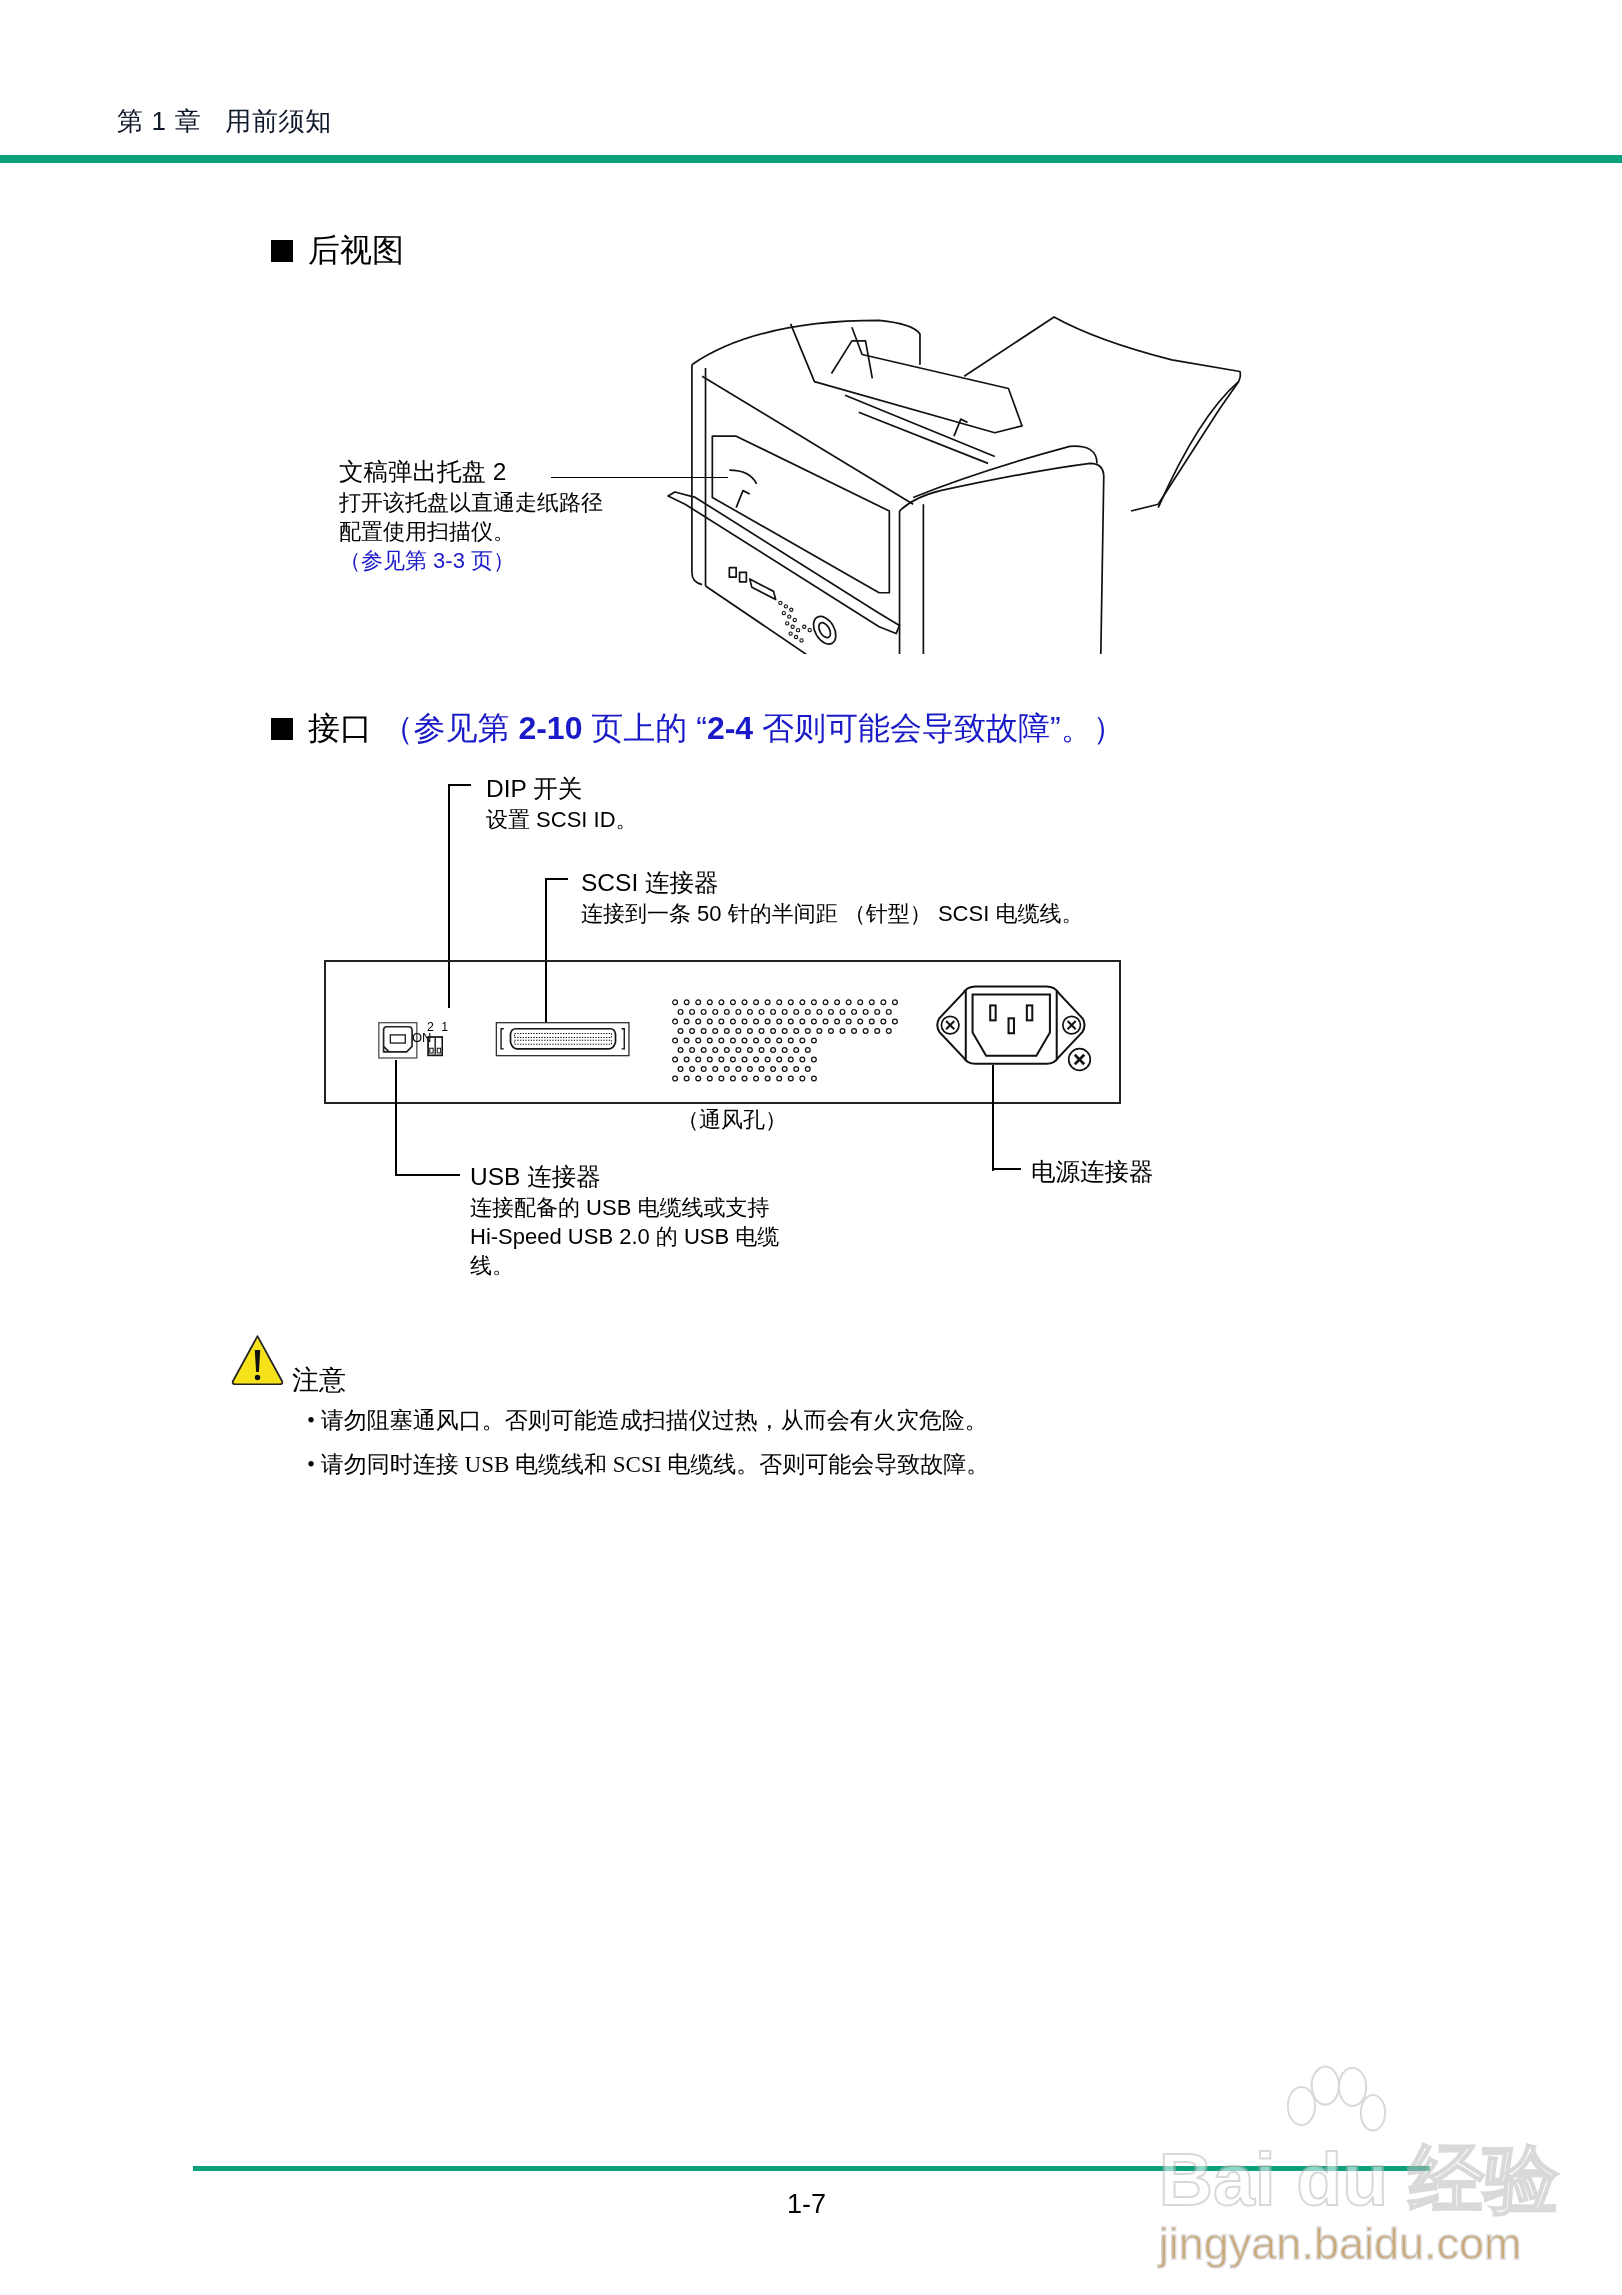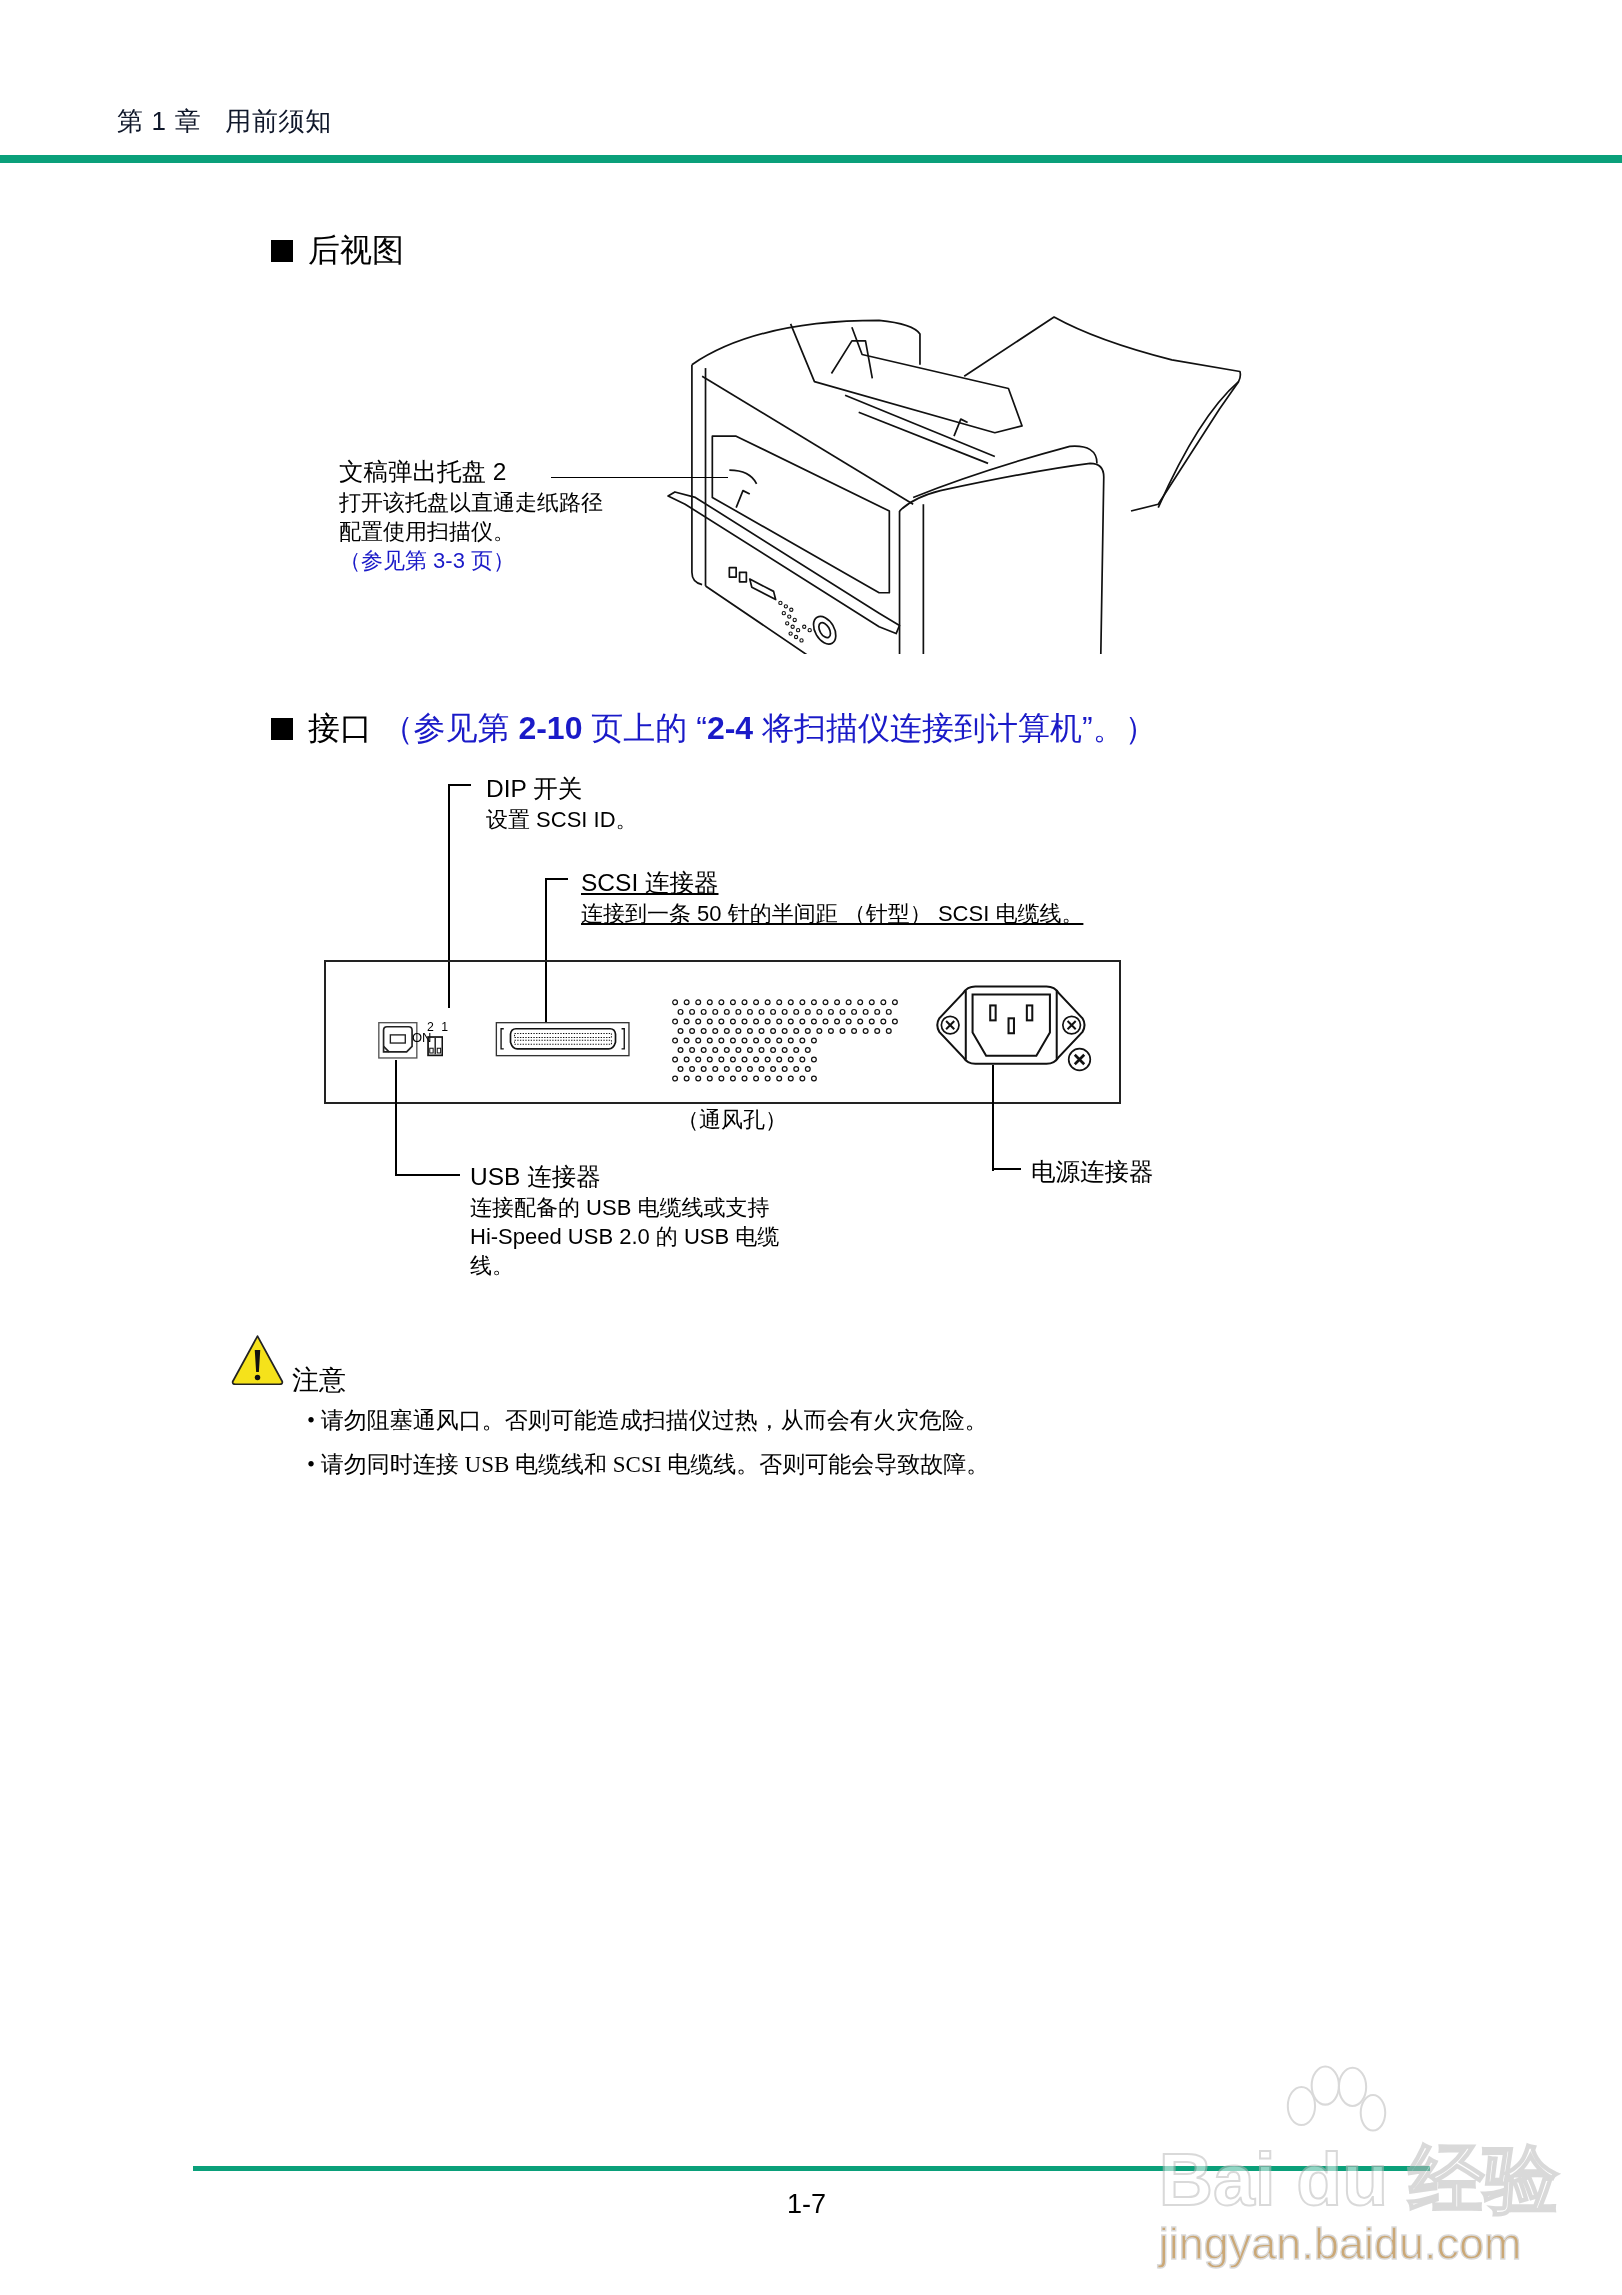--- a/index.html
+++ b/index.html
@@ -89,34 +89,34 @@
   <div class="cap-text">打开该托盘以直通走纸路径</div>
   <div class="cap-text">配置使用扫描仪。</div>
   <div class="cap-text blue">（参见第 3-3 页）</div>
 </div>
 <div class="abs ln" style="left:551px; top:477px; width:177px; height:1.4px;"></div>
 
 <div class="abs sec-head" style="left:271px; top:707px;">
   <span class="sq"></span>
   <span>接口</span>
   <span class="blue" style="margin-left:9.5px;">
-    <span>（参见第 </span><span class="bold">2-10</span><span> 页上的 “</span><span class="bold">2-4</span><span> 将扫描仪连接到计算机</span><span>”。）</span>
+    <span>（参见第 </span><span class="bold">2-10</span><span> 页上的 “</span><span class="bold">2-4</span><span> 否则可能会导致故障</span><span>”。）</span>
   </span>
 </div>
 
 <div class="abs ln" style="left:448px; top:784px; width:2px; height:224px;"></div>
 <div class="abs ln" style="left:448px; top:784px; width:23px; height:2px;"></div>
 <div class="abs" style="left:486px; top:772px;">
   <div class="cap-title">DIP 开关</div>
   <div class="cap-text">设置 SCSI ID。</div>
 </div>
 
 <div class="abs ln" style="left:545px; top:878px; width:2px; height:145px;"></div>
 <div class="abs ln" style="left:545px; top:878px; width:23px; height:2px;"></div>
-<div class="abs" style="left:581px; top:866px;text-decoration:underline;">
+<div class="abs" style="left:581px; top:866px;">
   <div class="cap-title">SCSI 连接器</div>
   <div class="cap-text">连接到一条 50 针的半间距 （针型） SCSI 电缆线。</div>
 </div>
 
 <div class="abs panel"></div>
 
 <svg class="abs" style="left:378px; top:1022px;" width="41" height="38" viewBox="0 0 60 56">
   <rect x="1" y="1" width="56" height="52" fill="none" stroke="#555" stroke-width="2"></rect>
   <path d="M8 44 L8 12 Q8 7 13 7 L45 7 Q50 7 50 12 L50 36 L42 44 Z" fill="none" stroke="#222" stroke-width="2.5"></path>
   <path d="M8 36 L16 44" stroke="#222" stroke-width="2.5"></path>

